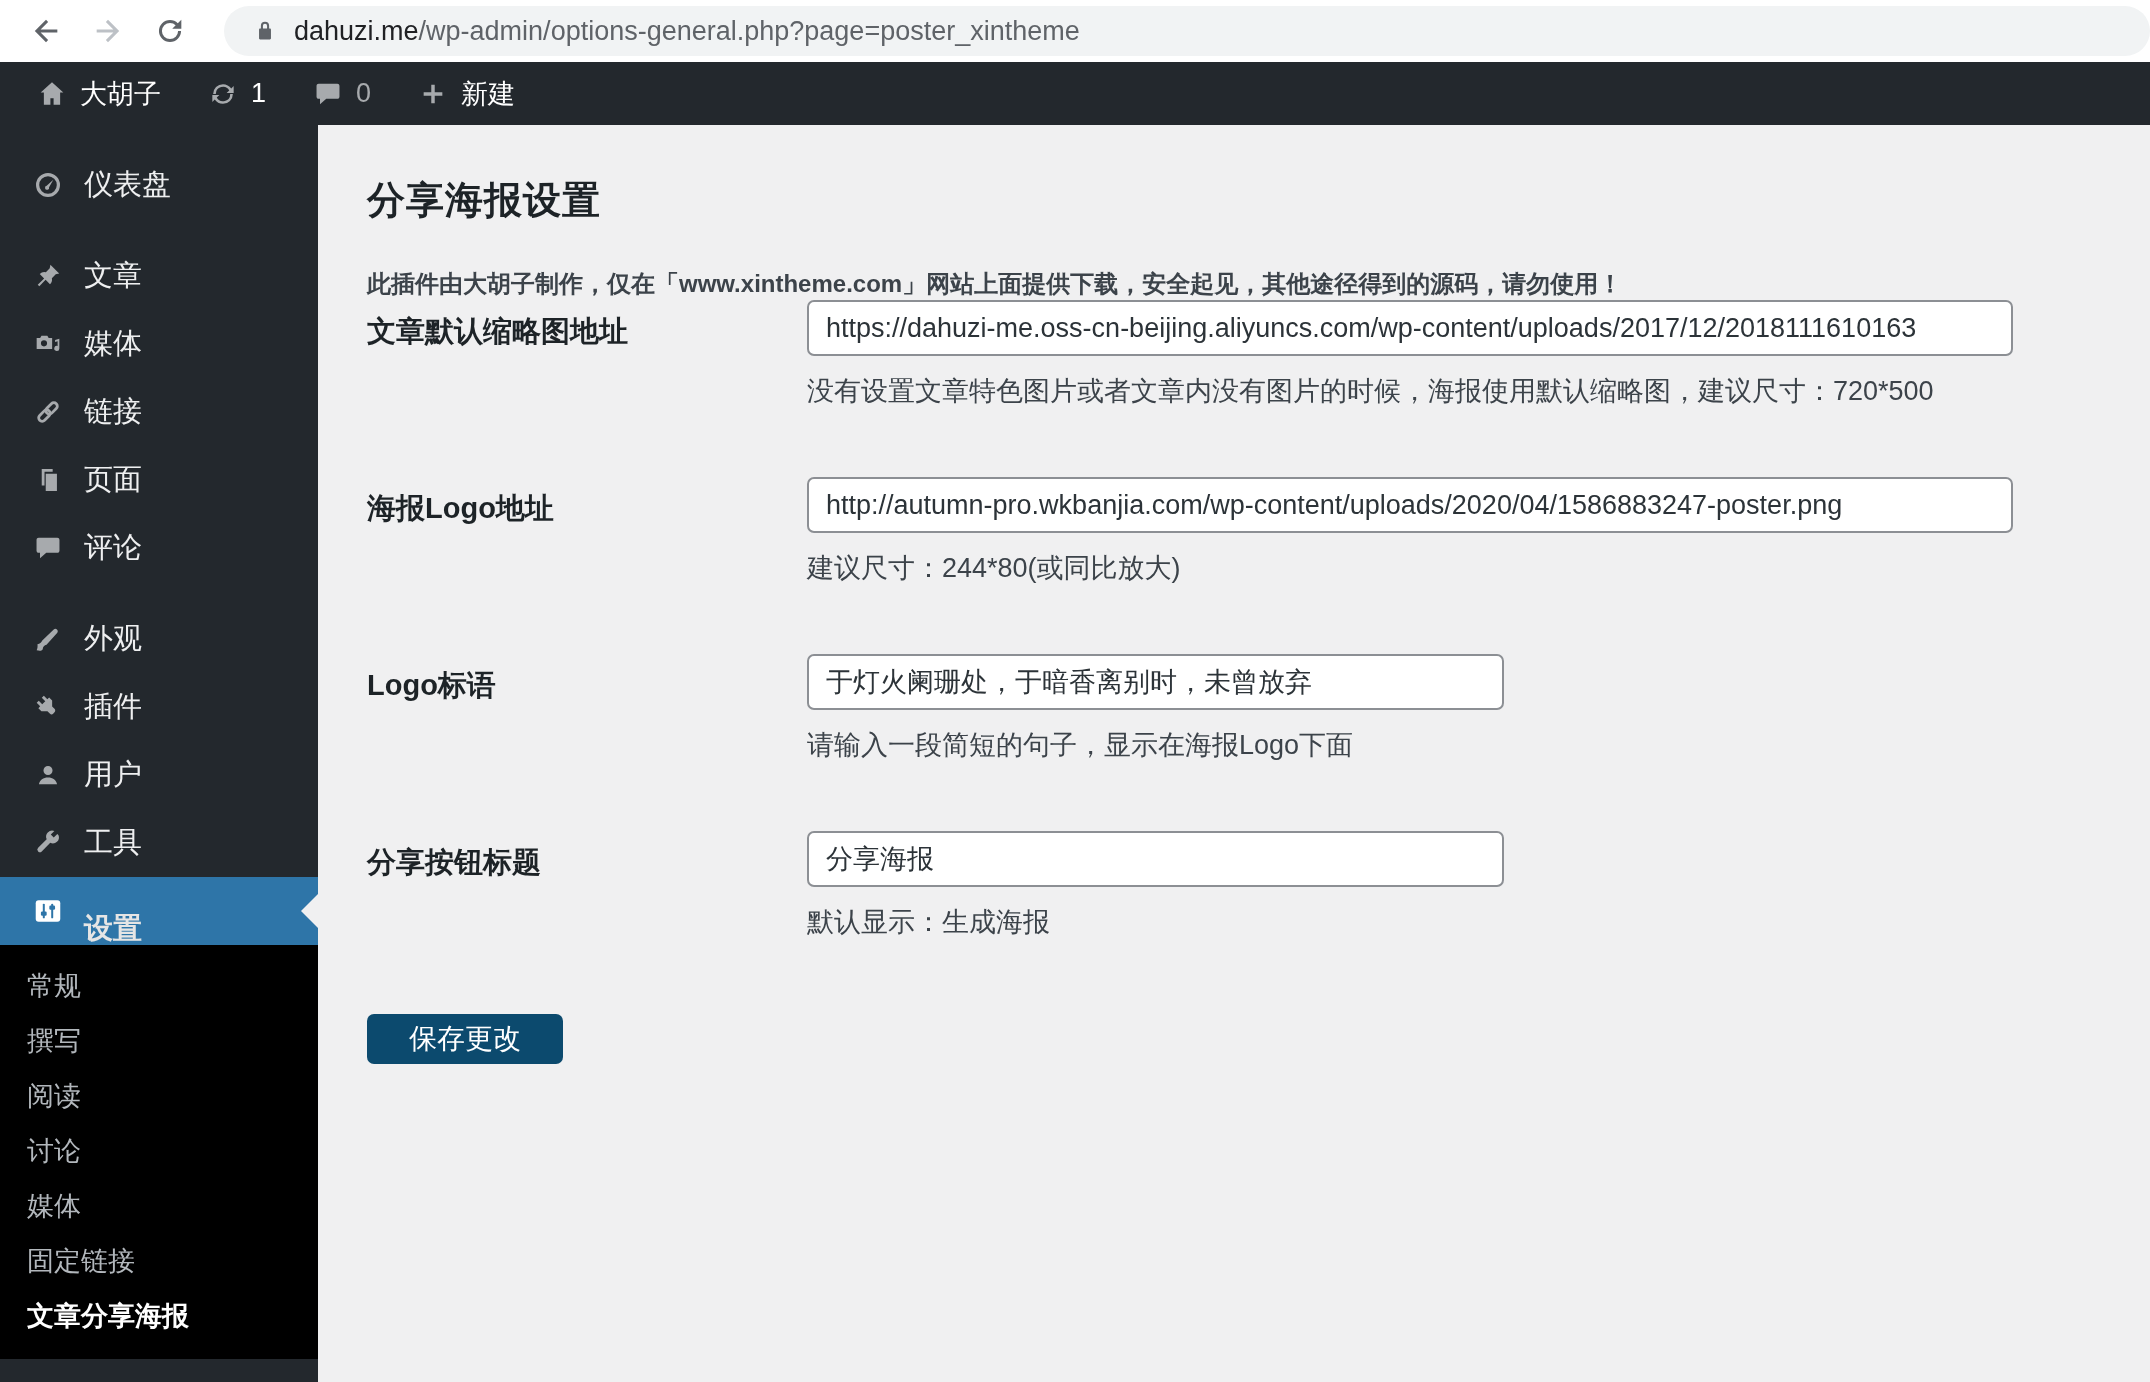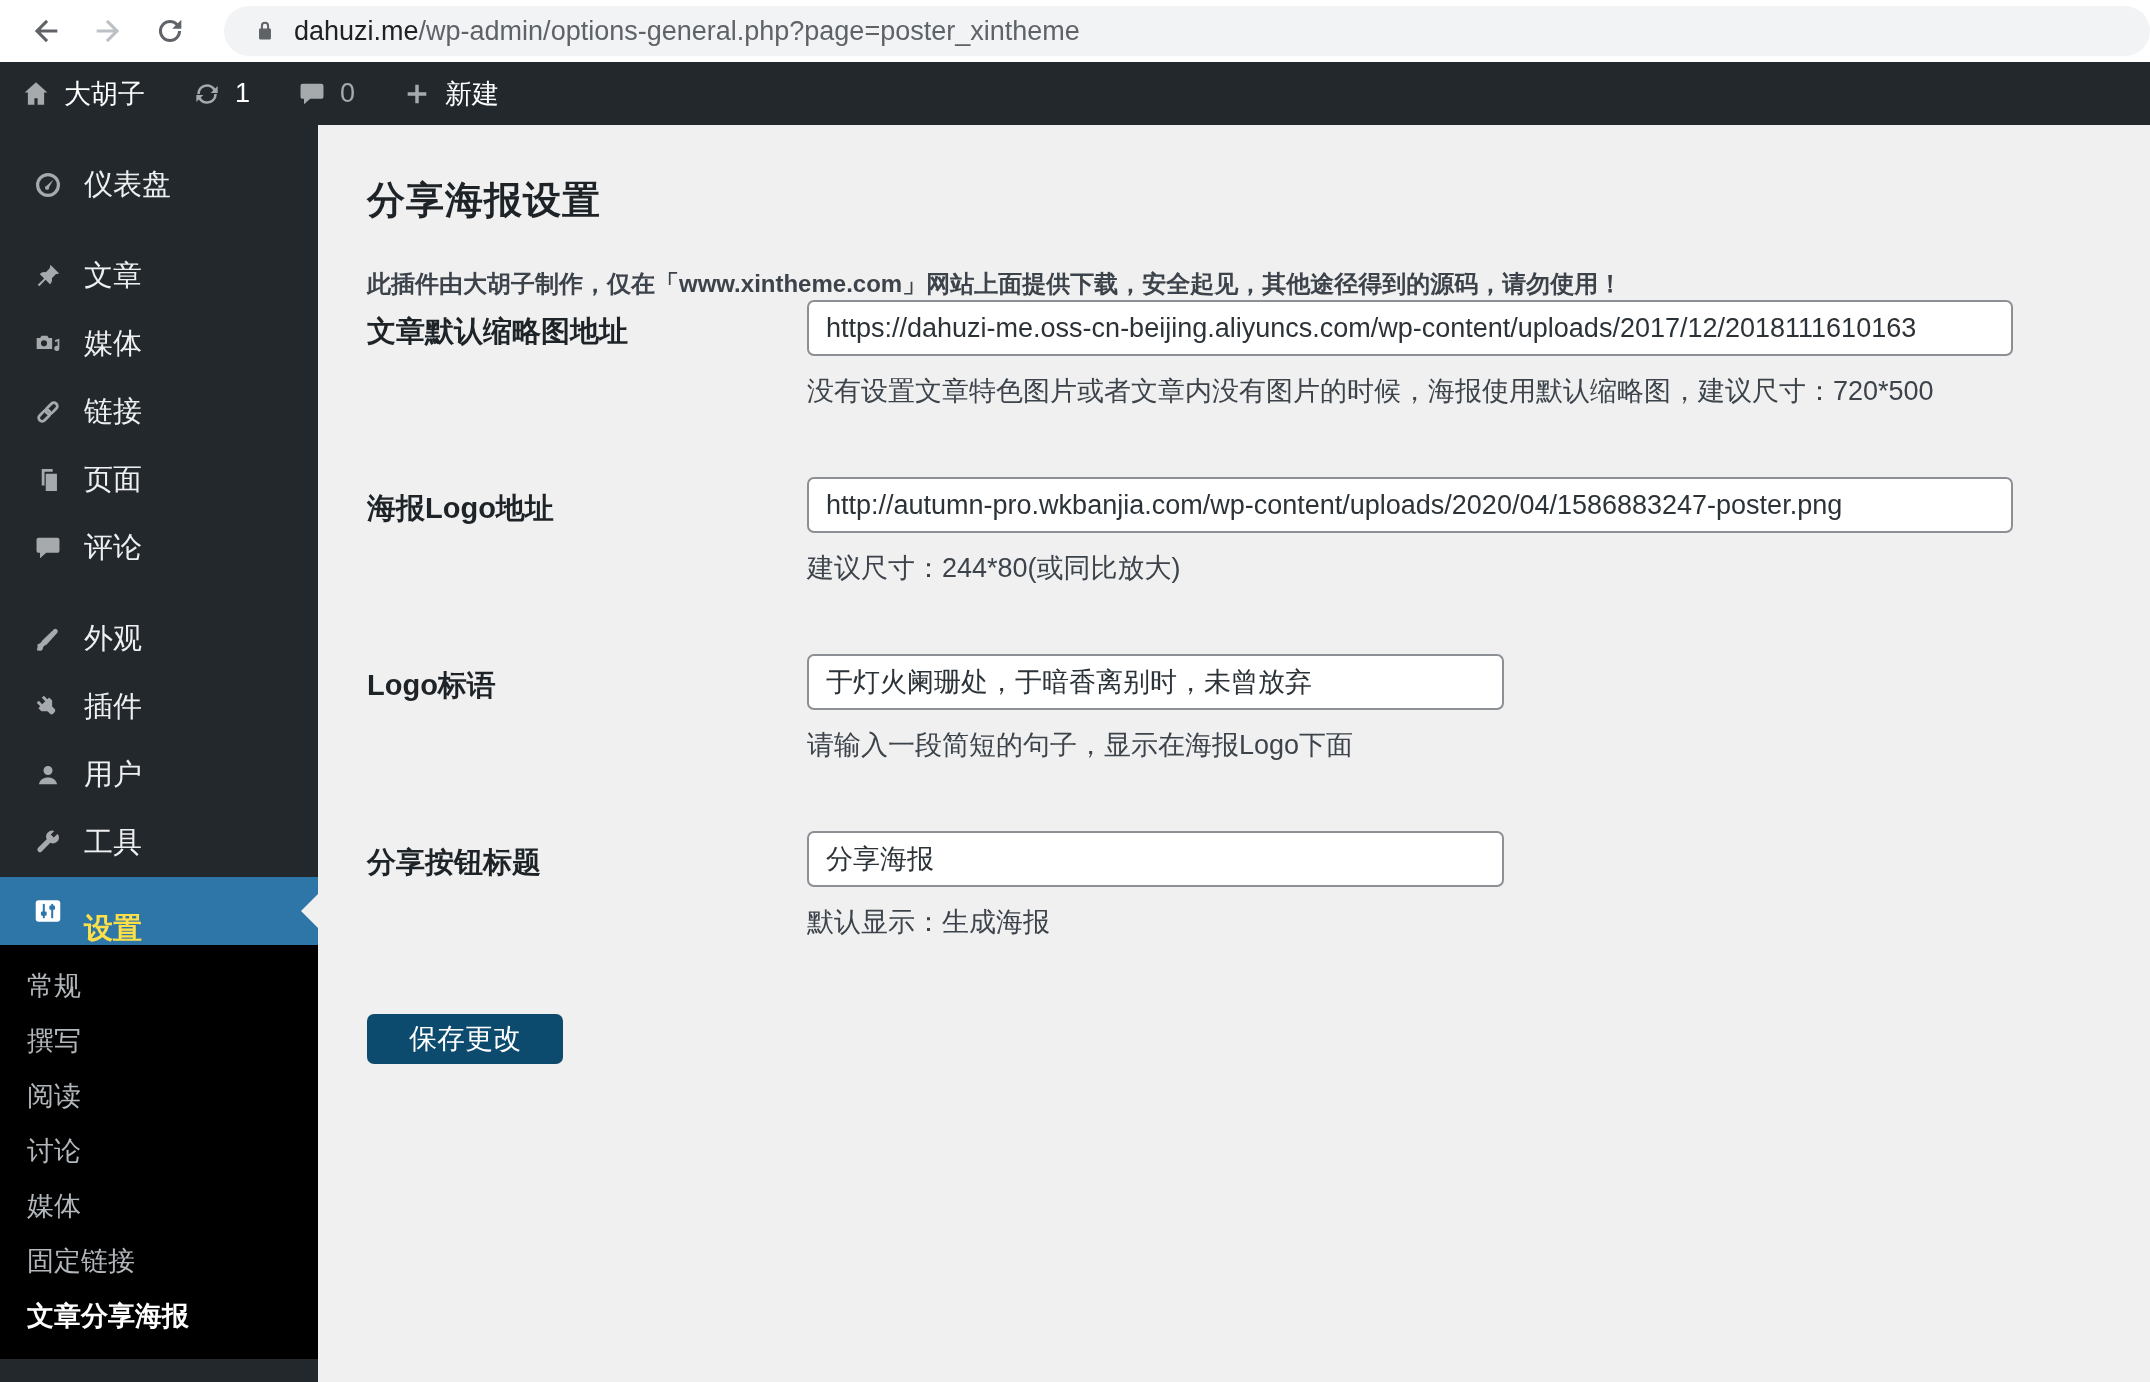--- a/index.html
+++ b/index.html
@@ -13,36 +13,36 @@
   .nav-btn svg { width:34px; height:34px; }
   .nav-btn.back { margin-left:24px; }
   .nav-btn.fwd { margin-left:18px; color:#bdc1c6; }
   .nav-btn.reload { margin-left:18px; }
   .urlbar { margin-left:32px; flex:1; height:50px; background:#f1f3f4; border-radius:25px; display:flex; align-items:center; padding:0 28px; overflow:hidden; }
   .urlbar svg { width:26px; height:26px; color:#5f6368; flex:none; }
   .url-domain { margin-left:16px; font-size:27px; color:#202124; white-space:nowrap; }
   .url-path { font-size:27px; color:#5f6368; white-space:nowrap; }
 
   
-  .adminbar { position:absolute; top:62px; left:0; width:2150px; height:63px; background:#23282d; display:flex; align-items:center; padding-left:20px; }
+  .adminbar { position:absolute; top:62px; left:0; width:2150px; height:63px; background:#23282d; display:flex; align-items:center; padding-left:36px; }
   .ab-item { display:flex; align-items:center; color:#fff; font-size:27px; cursor:pointer; margin-right:46px; white-space:nowrap; }
   .ab-item .ab-ico { width:32px; height:32px; color:#a7aaad; margin-right:12px; display:flex; }
   .ab-item .ab-ico svg { width:32px; height:32px; }
   .ab-count.muted { color:#a7aaad; }
 
   
   .sidebar { position:absolute; top:125px; left:0; width:318px; height:1257px; background:#23282d; }
   .menu { list-style:none; padding-top:26px; }
   .mi { position:relative; height:68px; display:flex; align-items:center; padding-left:31px; cursor:pointer; }
   .mi.group-break { margin-top:23px; }
   .mi .ico { width:34px; height:34px; color:#a7aaad; margin-right:19px; display:flex; align-items:center; justify-content:center; }
   .mi .ico svg { width:32px; height:32px; }
   .mi .lbl { font-size:29px; color:#eeeff0; }
   .mi.active { background:#2e75a8; }
-  .mi.active .lbl { color:#fde047; font-weight:bold;margin-top:36px; }
+  .mi.active .lbl { color:#e5e5e5; font-weight:bold;margin-top:36px; }
   .mi .cur-arrow { position:absolute; right:0; top:50%; transform:translateY(-50%); width:0; height:0; border-top:17px solid transparent; border-bottom:17px solid transparent; border-right:17px solid #f0f0f1; }
   .submenu { list-style:none; background:#000000; padding:14px 0 15px; }
   .smi { height:55px; line-height:55px; padding-left:27px; font-size:27px; color:#b2b7bc; cursor:pointer; white-space:nowrap; }
   .smi.current { color:#fff; font-weight:bold; }
 
   
   .content { position:absolute; top:125px; left:318px; width:1832px; height:1257px; background:#f0f0f1; padding:50px 0 0 49px; }
   .page-title { font-size:38px; font-weight:600; color:#1d2327; letter-spacing:1px; }
   .notice { margin-top:42px; font-size:24px; font-weight:bold; color:#3c434a; }
   .form { }

